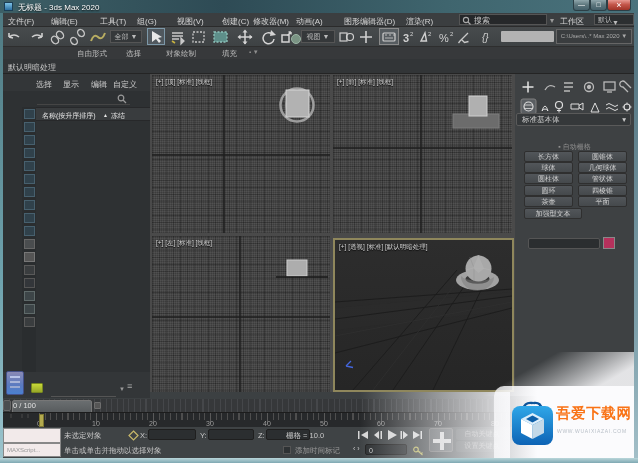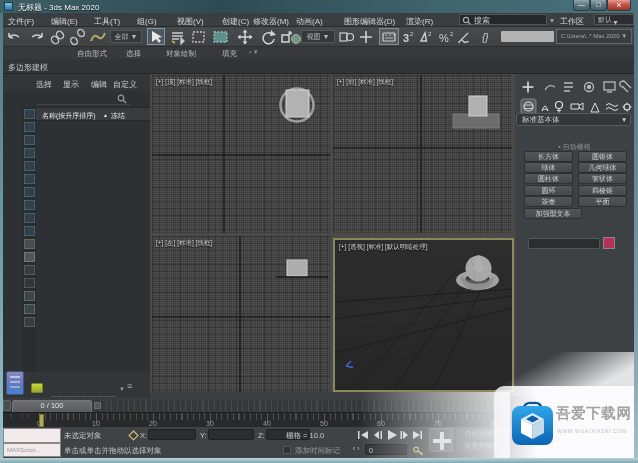--- a/index.html
+++ b/index.html
@@ -53,32 +53,32 @@
 #vp-tl{left:152px;top:75px;width:178px;height:158px;}
 #vp-tr{left:333px;top:75px;width:179px;height:158px;}
 #vp-bl{left:152px;top:236px;width:178px;height:156px;}
 #vp-br{left:333px;top:238px;width:181px;height:154px;background:linear-gradient(#2d2d2d,#262626);border:2px solid #8f875c;}
 
 #cmdp{left:515px;top:74px;width:119px;height:318px;background:#3e4143;}
 .cpbtn{position:absolute;height:11px;background:linear-gradient(#52565a,#45494c);border:1px solid #2f2f2f;border-radius:2px;color:#d2d2d2;font-size:7px;text-align:center;line-height:10px;}
 .roll{position:absolute;left:2px;width:113px;height:11px;background:linear-gradient(#4b4f52,#404446);border-radius:2px;color:#dcdcdc;font-size:7.5px;line-height:11px;padding-left:6px;}
 
 #tslider{left:3px;top:399px;width:631px;height:13px;background:repeating-linear-gradient(to right,#45474a 0 1px,#36383a 1px 5.7px);}
-#tshandle{position:absolute;left:9px;top:1px;width:80px;height:15px;background:linear-gradient(#6a6e70,#55595b);border:1px solid #777;border-radius:2px;color:#e0e0e0;font-size:7.5px;text-align:center;line-height:10px;}
+#tshandle{position:absolute;left:9px;top:1px;width:80px;height:15px;background:linear-gradient(#6a6e70,#55595b);border:1px solid #777;border-radius:2px;color:#e0e0e0;font-size:7.5px;text-align:left;line-height:10px;}
 #ruler{left:3px;top:412px;width:631px;height:15px;background:#27292b;border-top:1px solid #1c1c1c;color:#9a9a9a;font-size:7px;}
 #status1{left:3px;top:427px;width:572px;height:16px;background:#3f4345;}
 #status2{left:3px;top:443px;width:631px;height:15px;background:#3f4345;}
 .sfield{position:absolute;top:2px;height:11px;background:#2b2e30;border:1px solid #1f1f1f;border-radius:2px;}
 .stext{position:absolute;color:#c8c8c8;font-size:7.5px;top:4px;}
 .white-box{position:absolute;left:0;width:58px;height:15px;background:#f2eaea;border:1px solid #888;}
 
 #wm-fade-l{z-index:40;left:360px;top:392px;width:150px;height:71px;background:linear-gradient(to right,rgba(250,250,252,0),rgba(250,250,252,.5) 55%,rgba(250,250,252,.88) 100%);}
 #wm-fade-t{z-index:40;left:462px;top:352px;width:176px;height:44px;background:linear-gradient(150deg,rgba(250,250,252,0) 38%,rgba(250,250,252,.88) 78%);}
 #wm-card{z-index:40;left:494px;top:386px;width:144px;height:77px;background:linear-gradient(to right,rgba(251,251,253,.75),#fbfbfd 30%);border-radius:10px 0 0 0;}
-#wm-text{z-index:41;left:556px;top:404px;color:#a3a3a3;font-size:14.5px;font-weight:bold;letter-spacing:0.6px;white-space:nowrap;}
+#wm-text{z-index:41;left:556px;top:404px;color:#f97316;font-size:14.5px;font-weight:bold;letter-spacing:0.6px;white-space:nowrap;}
 #wm-sub{z-index:41;left:557px;top:428px;color:#b8bfc7;font-size:5px;letter-spacing:0.7px;white-space:nowrap;}
 </style></head>
 <body>
 
 <div id="titlebar" class="abs">
   <div class="ticon abs"></div>
   <div class="ttext abs">无标题 - 3ds Max 2020</div>
 </div>
 <div id="btn-min" class="wbtn abs">
     <span class="wg" style="font-size:7px">—</span>
@@ -86,21 +86,21 @@
 <div id="btn-max" class="wbtn abs">
     <span class="wg" style="font-size:7px">□</span>
   </div>
 <div id="btn-cls" class="wbtn abs">
     <span class="wg" style="font-size:9px">×</span>
   </div>
 
 <div id="menubar" class="abs">
   <span style="left:8px">文件(F)</span>
     <span style="left:51px">编辑(E)</span>
-  <span style="left:94px">工具(T)</span>
+  <span style="left:100px">工具(T)</span>
     <span style="left:137px">组(G)</span>
   <span style="left:177px">视图(V)</span>
     <span style="left:222px">创建(C)</span>
   <span style="left:253px">修改器(M)</span>
     <span style="left:296px">动画(A)</span>
   <span style="left:344px">图形编辑器(D)</span>
     <span style="left:406px">渲染(R)</span>
   <div id="msearch" class="abs">
       <svg width="10" height="10" style="position:absolute;left:2px;top:1px">
         <circle cx="4" cy="4" r="2.6" fill="none" stroke="#aaa" stroke-width="1.1"></circle>
@@ -171,21 +171,21 @@
 
 <div id="ribtabs" class="abs">
   <span class="sel" style="left:29px">建模</span>
   <span style="left:77px">自由形式</span>
   <span style="left:126px">选择</span>
   <span style="left:166px">对象绘制</span>
   <span style="left:222px">填充</span>
   <span style="left:249px;color:#8f8f8f;font-size:6px">▪ ▼</span>
 </div>
 <div id="ribpanel" class="abs">
-    <span style="position:absolute;left:8px;top:3px">多边形建模</span>
+    <span style="position:absolute;left:8px;top:3px">默认明暗处理</span>
   </div>
 
 <div id="scexp" class="abs">
   <div class="mrow">
       <span style="left:33px">选择</span>
       <span style="left:60px">显示</span>
       <span style="left:88px">编辑</span>
       <span style="left:110px">自定义</span>
     </div>
   <div class="srow">

